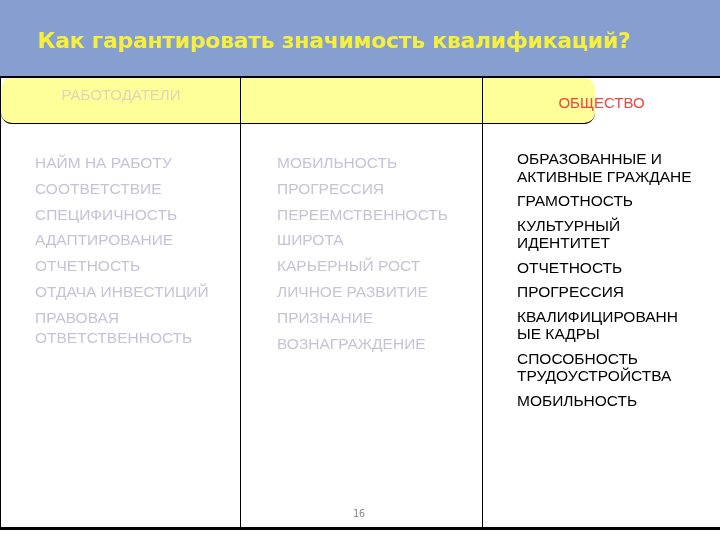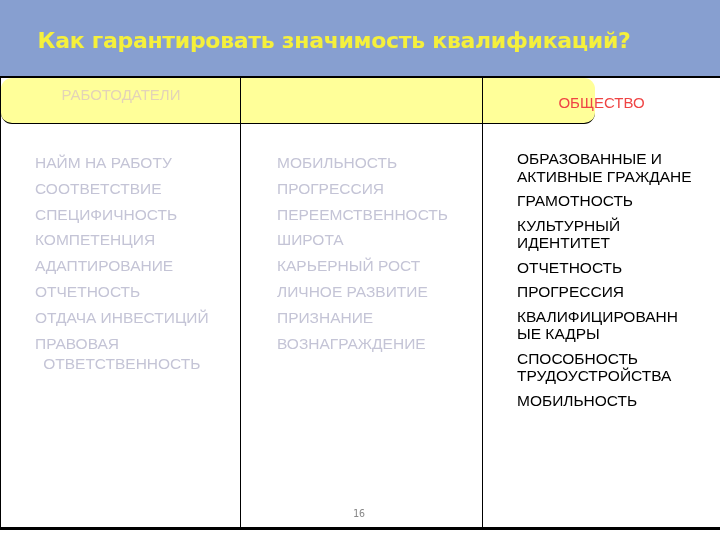--- a/index.html
+++ b/index.html
@@ -56,26 +56,25 @@
     <div class="hcell faded-head" style="left:0;width:240px;">РАБОТОДАТЕЛИ</div>
     <div class="hcell" style="left:481px;width:239px;color:#ef4444;margin-top:8px;">ОБЩЕСТВО</div>
   </div>
   <div class="vline" style="left:239px;"></div>
   <div class="vline" style="left:481px;"></div>
 
   <div class="col faded" style="left:34px;">
     <div class="item">НАЙМ НА РАБОТУ</div>
     <div class="item">СООТВЕТСТВИЕ</div>
     <div class="item">СПЕЦИФИЧНОСТЬ</div>
-    <div class="item">КОМПЕТЕНЦИЯ</div>
     <div class="item">АДАПТИРОВАНИЕ</div>
     <div class="item">ОТЧЕТНОСТЬ</div>
     <div class="item">ОТДАЧА ИНВЕСТИЦИЙ</div>
     <div class="item" style="line-height:20px;padding-top:3px;">ПРАВОВАЯ</div>
-    <div class="item" style="line-height:20px;text-align:center;">ОТВЕТСТВЕННОСТЬ</div>
+    <div class="item" style="line-height:20px;">ОТВЕТСТВЕННОСТЬ</div>
   </div>
 
   <div class="col faded" style="left:276px;">
     <div class="item">МОБИЛЬНОСТЬ</div>
     <div class="item">ПРОГРЕССИЯ</div>
     <div class="item">ПЕРЕЕМСТВЕННОСТЬ</div>
     <div class="item">ШИРОТА</div>
     <div class="item">КАРЬЕРНЫЙ РОСТ</div>
     <div class="item">ЛИЧНОЕ РАЗВИТИЕ</div>
     <div class="item">ПРИЗНАНИЕ</div>

